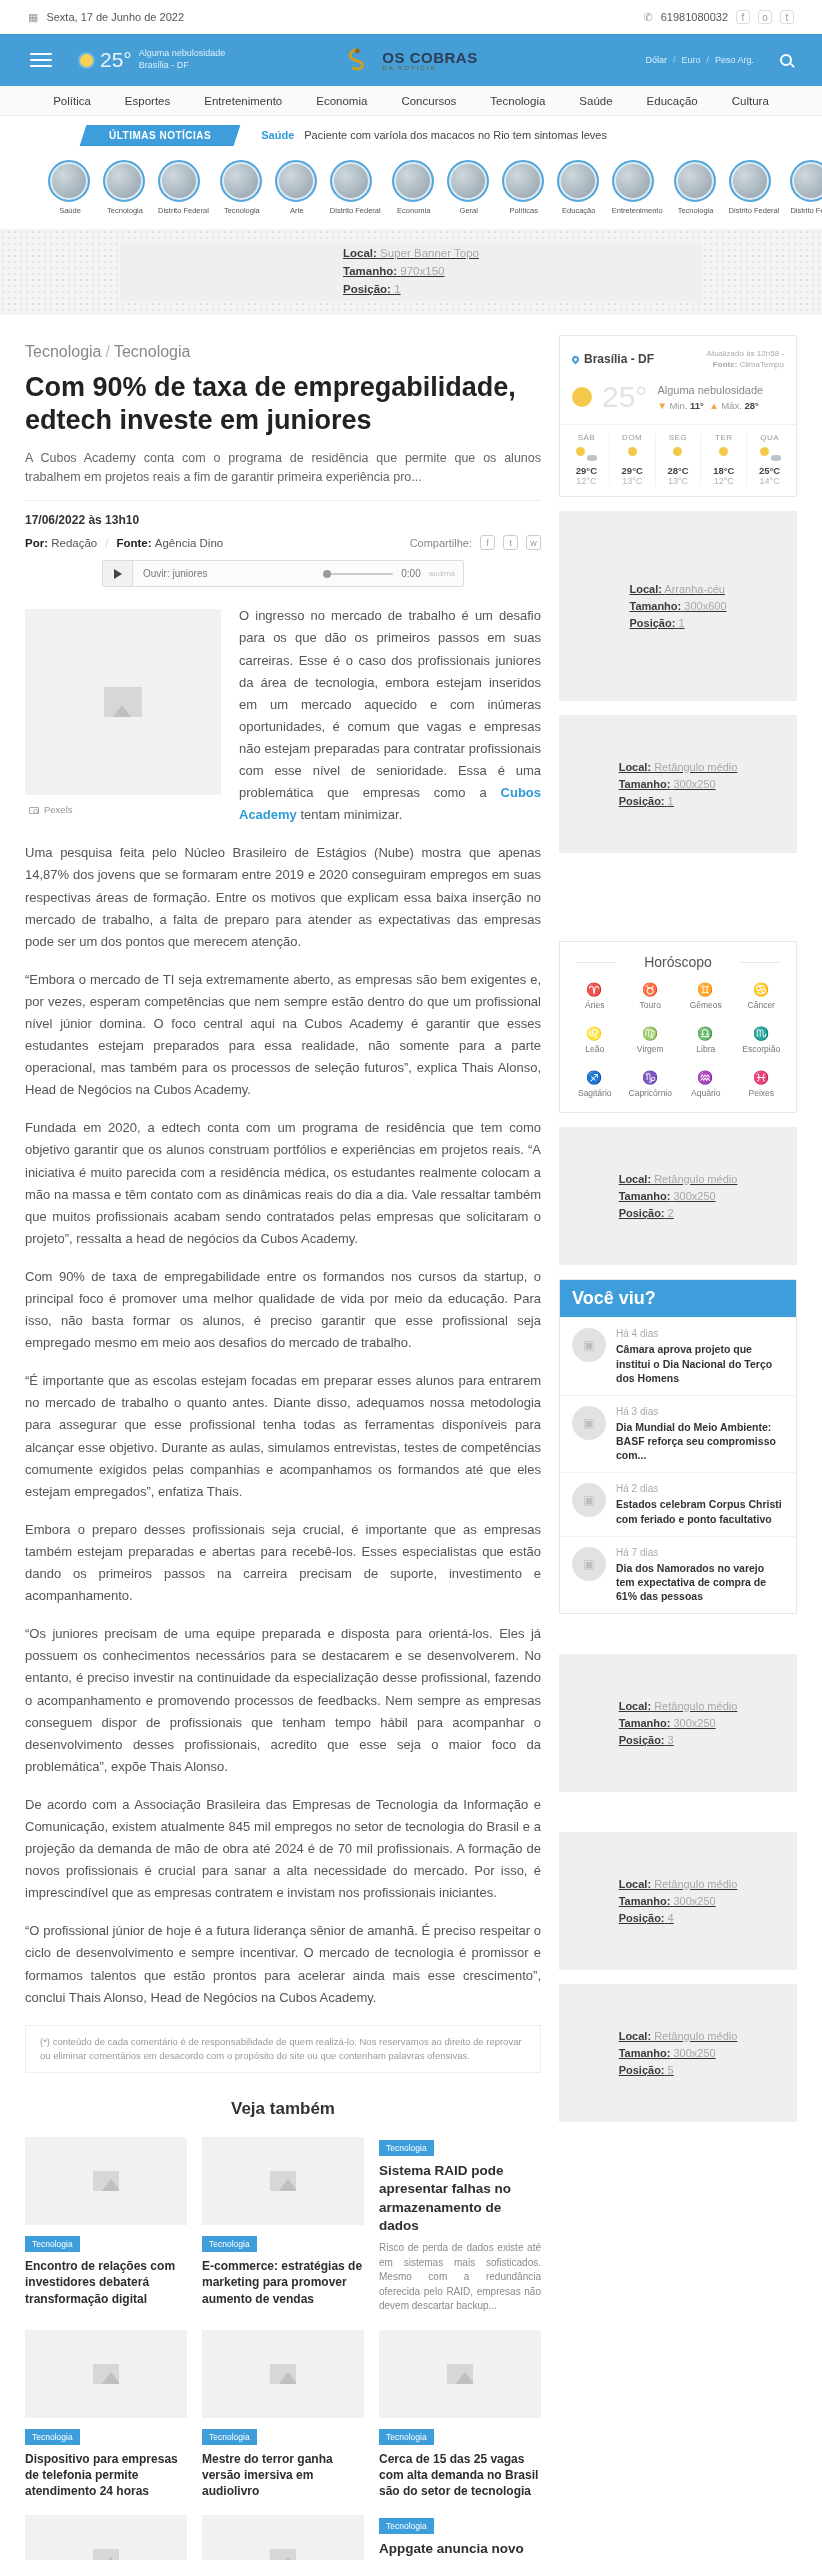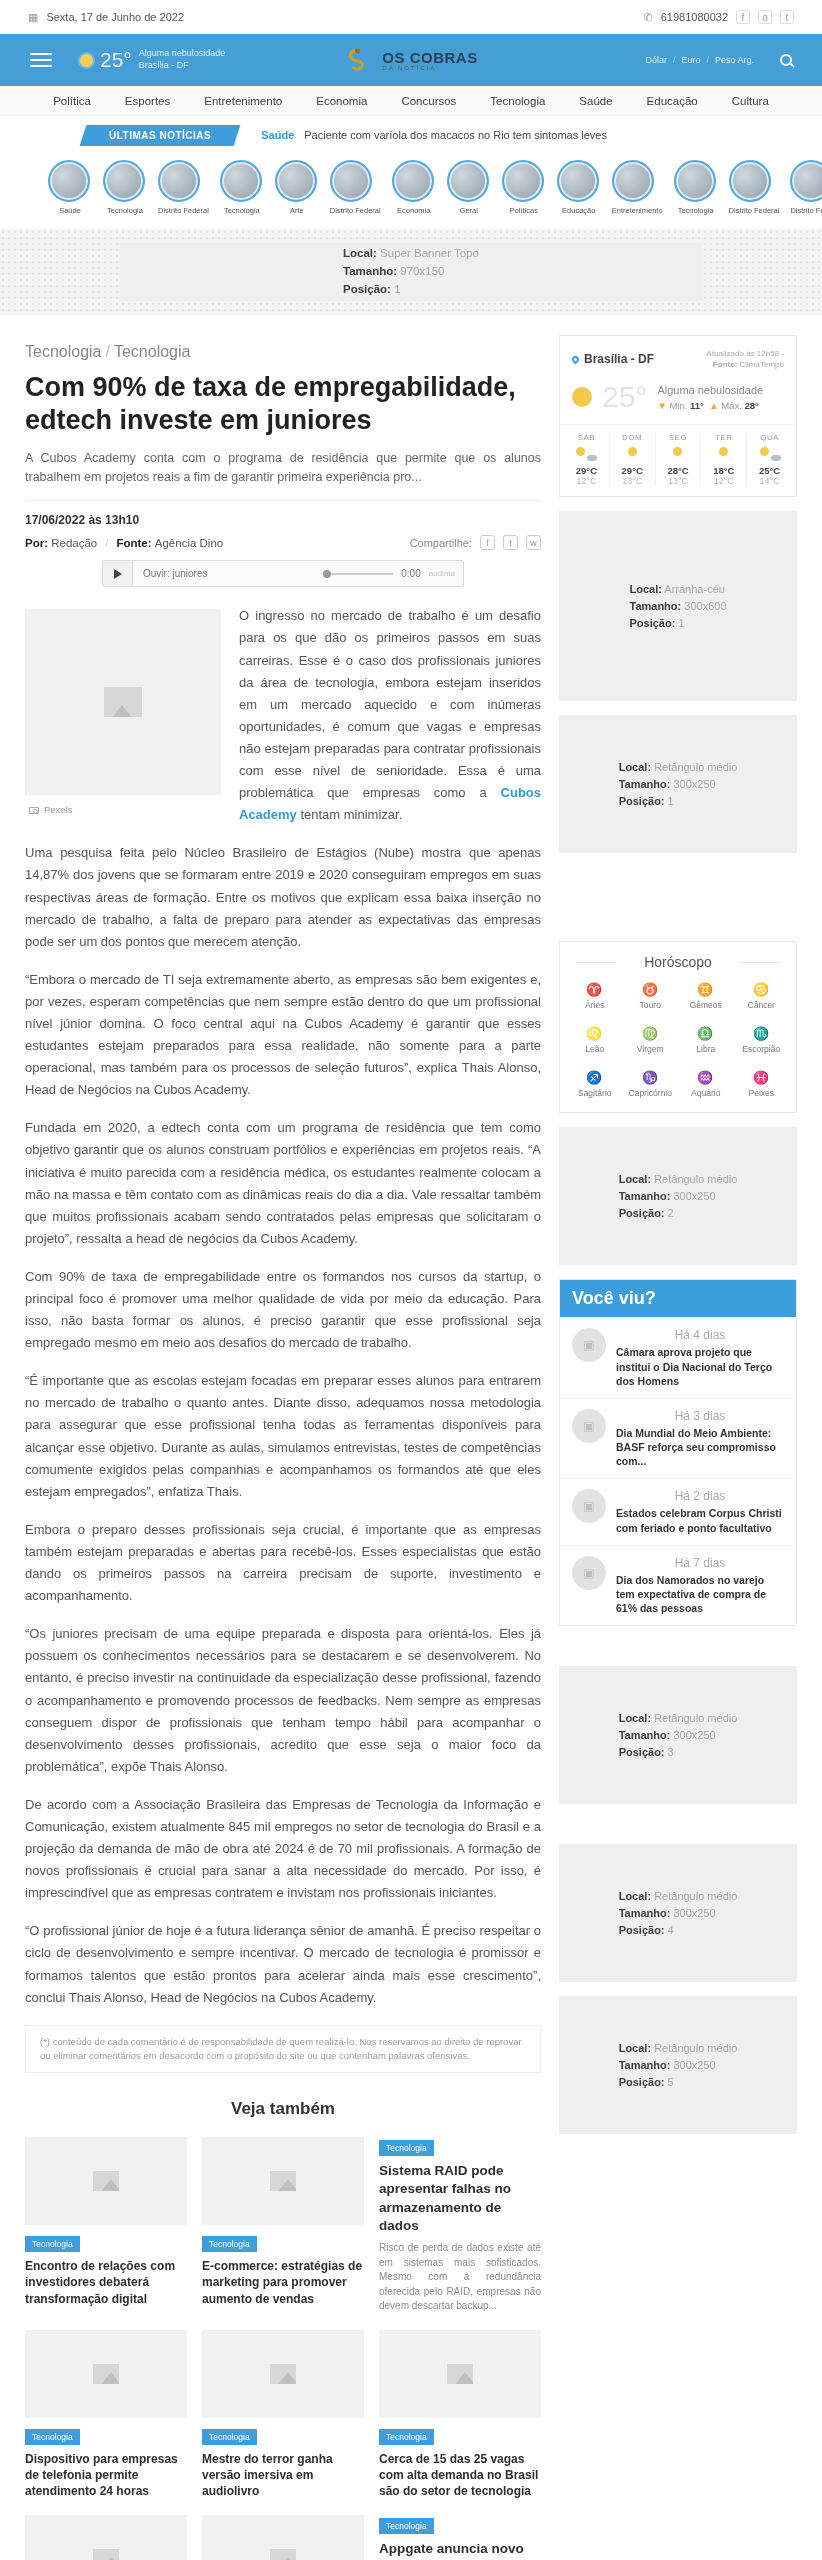--- a/index.html
+++ b/index.html
@@ -40,21 +40,21 @@
 
   
   .avatars { display:flex; gap:11px; padding:12px 0 10px 48px; overflow:hidden; width:822px; }
   .avatar-item { flex:0 0 44px; text-align:center; }
   .avatar-circ { width:42px; height:42px; border-radius:50%; border:2px solid #55a7dc; box-shadow:0 0 0 2px #d9ecf8 inset; background:radial-gradient(circle at 35% 35%, #cfd8de, #8d9aa5); cursor:pointer; }
   .avatar-label { font-size:7.5px; color:#555; margin-top:4px; white-space:nowrap; }
 
   
   .pattern { background:#f4f4f4; background-image:radial-gradient(#e3e3e3 1px, transparent 1px); background-size:6px 6px; }
   .topbanner-wrap { padding:14px 0; margin-top:4px; }
-  .adbox { background:#efefef; display:flex; flex-direction:column; justify-content:center; align-items:flex-start; }
+  .adbox { background:#efefef; display:flex; flex-direction:column; justify-content:center; align-items:flex-start;text-decoration:underline; }
   .adbox .adlines { margin:0 auto; font-size:11.5px; line-height:1.55; }
   .adlabel { font-weight:bold; color:#3c3c3c; }
   .advalue { color:#a7a7a7; }
   .topbanner { width:582px; height:58px; margin:0 auto; }
 
   
   .content { display:grid; grid-template-columns:1fr 238px; gap:18px; padding:20px 25px 0; }
 
   .breadcrumb { font-size:16px; color:#888; margin:8px 0 10px; }
   .breadcrumb .sep { color:#bbb; margin:0 4px; }
@@ -136,21 +136,21 @@
   .h-grid { display:grid; grid-template-columns:repeat(4,1fr); gap:16px 2px; }
   .h-sign { text-align:center; cursor:pointer; }
   .h-glyph { color:#55a7dc; font-size:13px; }
   .h-name { font-size:8.5px; color:#777; margin-top:3px; }
 
   .vv { border:1px solid #e7e7e7; }
   .vv-head { background:#3e9edb; color:#fff; font-size:18px; font-weight:bold; padding:8px 12px; }
   .vv-item { display:flex; gap:10px; padding:10px 12px; border-top:1px solid #f2f2f2; cursor:pointer; }
   .vv-item:first-of-type { border-top:none; }
   .vv-thumb { flex:0 0 34px; width:34px; height:34px; border-radius:50%; background:#e2e2e2; display:flex; align-items:center; justify-content:center; color:#bdbdbd; font-size:12px; }
-  .vv-time { font-size:12px; color:#aaa; margin-bottom:3px;text-align:center; }
+  .vv-time { font-size:10px; color:#aaa; margin-bottom:3px; }
   .vv-title { font-size:10.5px; font-weight:bold; color:#333; line-height:1.35; }
 </style>
 </head>
 <body>
 
 <div class="topbar">
   <div class="topbar-left">
     <span class="tiny-icon">▦</span>
     <span>Sexta, 17 de Junho de 2022</span>
   </div>

